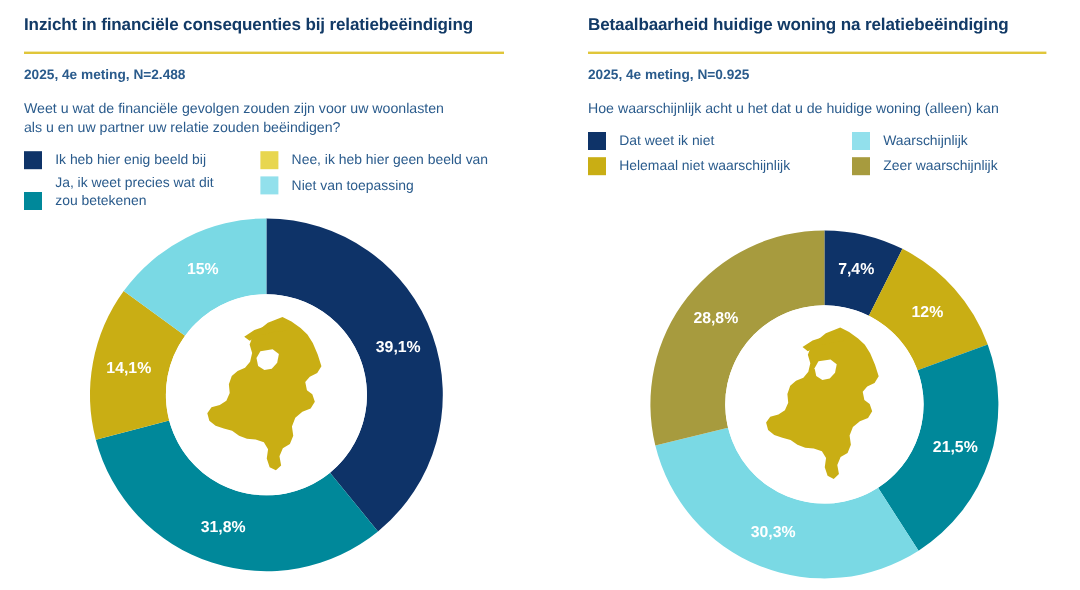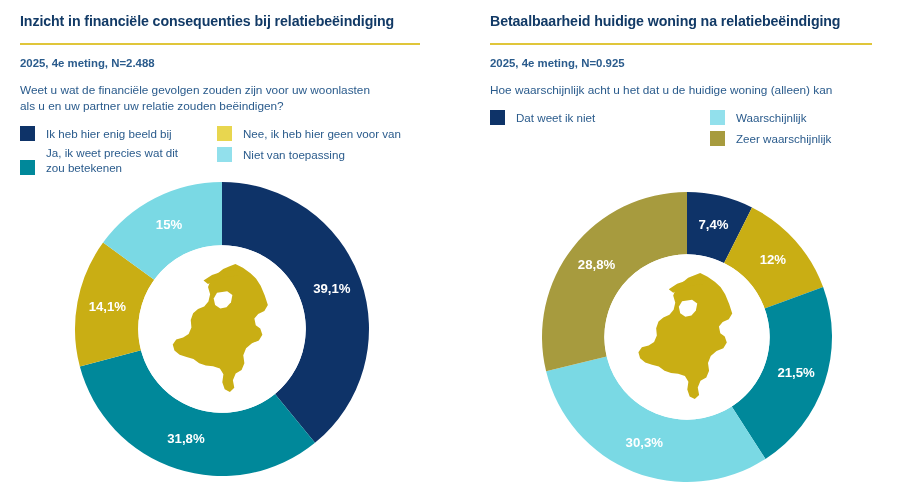--- a/index.html
+++ b/index.html
@@ -133,21 +133,21 @@
           <span class="legend-label">Ik heb hier enig beeld bij</span>
         </div>
         <div class="legend-item">
           <span class="swatch" style="background:#00889a"></span>
           <span class="legend-label wrap">Ja, ik weet precies wat dit zou betekenen</span>
         </div>
       </div>
       <div class="legend-col col-b">
         <div class="legend-item">
           <span class="swatch" style="background:#e8d64f"></span>
-          <span class="legend-label">Nee, ik heb hier geen voor van</span>
+          <span class="legend-label">Nee, ik heb hier geen beeld van</span>
         </div>
         <div class="legend-item">
           <span class="swatch" style="background:#92e0ec"></span>
           <span class="legend-label">Niet van toepassing</span>
         </div>
       </div>
     </div>
 
     <div class="chart-wrap">
       <svg width="450" height="492" viewBox="0 0 450 492">
@@ -181,20 +181,24 @@
     <div class="meta">2025, 4e meting, N=0.925</div>
     <div class="question">
       <div>Hoe waarschijnlijk acht u het dat u de huidige woning (alleen) kan</div>
     </div>
 
     <div class="legend">
       <div class="legend-col col-a">
         <div class="legend-item">
           <span class="swatch" style="background:#0e3368"></span>
           <span class="legend-label">Dat weet ik niet</span>
+        </div>
+        <div class="legend-item">
+          <span class="swatch" style="background:#c9ae14"></span>
+          <span class="legend-label">Helemaal niet waarschijnlijk</span>
         </div>
       </div>
       <div class="legend-col col-b">
         <div class="legend-item">
           <span class="swatch" style="background:#92e0ec"></span>
           <span class="legend-label">Waarschijnlijk</span>
         </div>
         <div class="legend-item">
           <span class="swatch" style="background:#a79b3e"></span>
           <span class="legend-label">Zeer waarschijnlijk</span>

